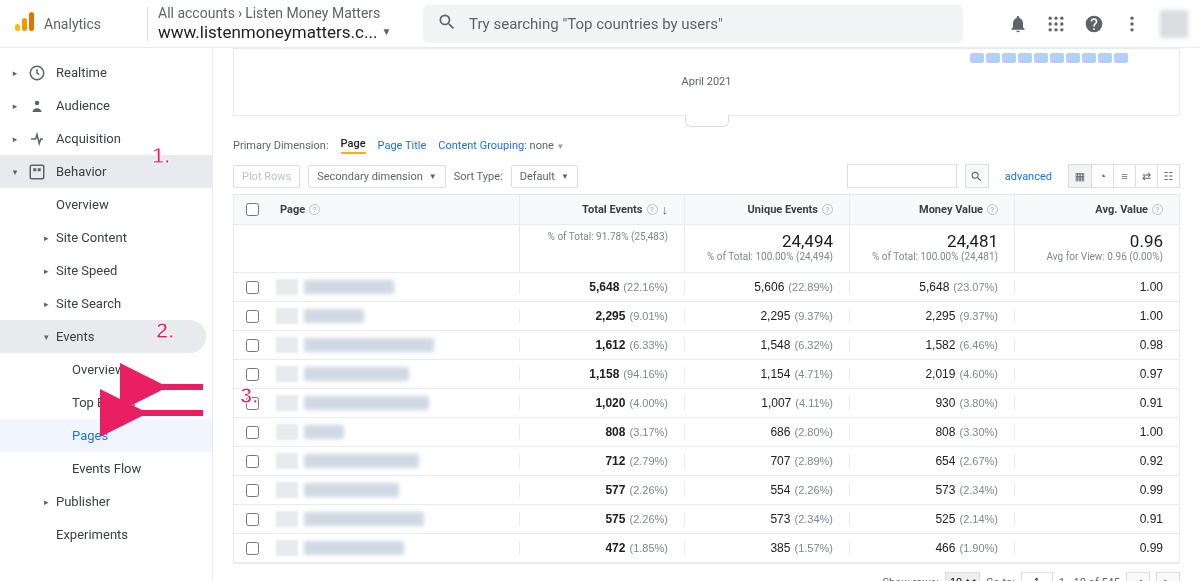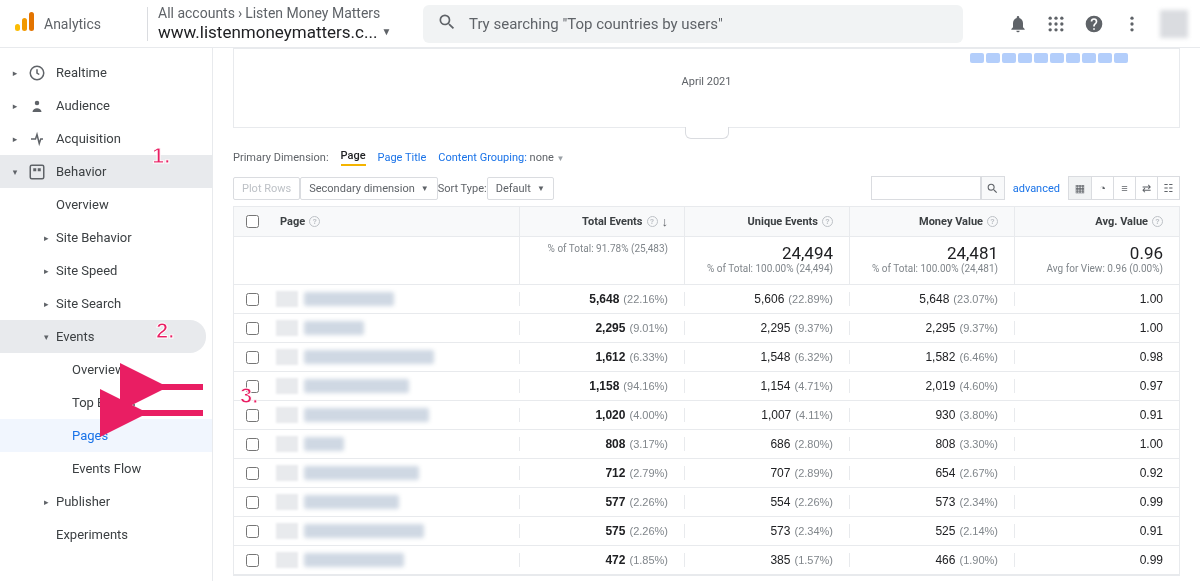--- a/index.html
+++ b/index.html
@@ -39,32 +39,32 @@
 .nav-item .label,.nav-sub .label,.nav-subsub .label { flex:1; }
 .nav-sub { padding-left: 56px; position:relative; }
 .nav-sub .schev { position:absolute; left: 44px; font-size: 9px; color:#5f6368; }
 .nav-sub.sel { background: #e8eaed; border-radius: 0 16px 16px 0; margin-right:6px; }
 .nav-subsub { padding-left: 72px; }
 .nav-subsub.sel { color: #1a73e8; background:#f1f6fe; }
 
 
 .main { flex: 1; overflow: hidden; display:flex; flex-direction:column; }
 .chart-area { padding: 0 20px; }
-.chart-box { border:1px solid #e8eaed; height: 80px; position:relative; background:#fff; }
+.chart-box { border:1px solid #e8eaed; height: 68px; position:relative; background:#fff; }
 .chart-strip { position:absolute; right:10px; top:2px; height:15px; width:200px; }
 .chart-strip span { display:inline-block; width:14px; height:10px; background:#4285f4; border-radius:2px; margin:0 1px; opacity:0.4; }
 .chart-label { text-align:center; font-size:11px; color:#5f6368; margin-top:26px; }
 .chart-handle { width:44px; height:12px; border:1px solid #dadce0; border-top:none; margin: -1px auto 0; border-radius: 0 0 6px 6px; background:#fff; position:relative; }
 
 .pd-row { display:flex; align-items:center; gap: 12px; padding: 10px 20px 6px; font-size: 11px; color:#5f6368; }
 .pd-row .lbl { color:#5f6368; }
 .pd-row .dim { color:#202124; font-weight:500; border-bottom:2px solid #f4b400; padding-bottom:2px; }
 .pd-row .link { color:#1a73e8; cursor:pointer; }
 
-.ctl-row { display:flex; align-items:center; padding: 4px 20px 6px; font-size: 11px; color:#5f6368; }
+.ctl-row { display:flex; align-items:center; gap: 8px; padding: 4px 20px 6px; font-size: 11px; color:#5f6368; }
 .btn-outline { border:1px solid #dadce0; background:#fff; padding: 4px 8px; border-radius:2px; display:flex; align-items:center; gap:6px; }
 .btn-disabled { color:#bdc1c6; }
 .dd-caret { font-size:8px; }
 .ctl-spacer { flex:1; }
 .search-field { width:110px; height:24px; border:1px solid #dadce0; }
 .search-btn { width:24px; height:24px; border:1px solid #dadce0; display:flex; align-items:center; justify-content:center; background:#f8f9fa; }
 .search-btn svg{width:13px;height:13px;fill:#5f6368;}
 .adv { color:#1a73e8; font-size:11px; margin:0 8px; }
 .view-toggle { display:flex; border:1px solid #dadce0; }
 .view-toggle .vt { width:22px; height:22px; display:flex; align-items:center; justify-content:center; border-left:1px solid #dadce0; font-size:11px; color:#5f6368; }
@@ -216,21 +216,21 @@
           </svg>
         </span>
       <span class="label">Behavior</span>
     </div>
 
     <div class="nav-sub">
         <span class="label">Overview</span>
       </div>
     <div class="nav-sub">
         <span class="schev">▸</span>
-        <span class="label">Site Behavior</span>
+        <span class="label">Site Content</span>
       </div>
     <div class="nav-sub">
         <span class="schev">▸</span>
         <span class="label">Site Speed</span>
       </div>
     <div class="nav-sub">
         <span class="schev">▸</span>
         <span class="label">Site Search</span>
       </div>
     <div class="nav-sub sel">

